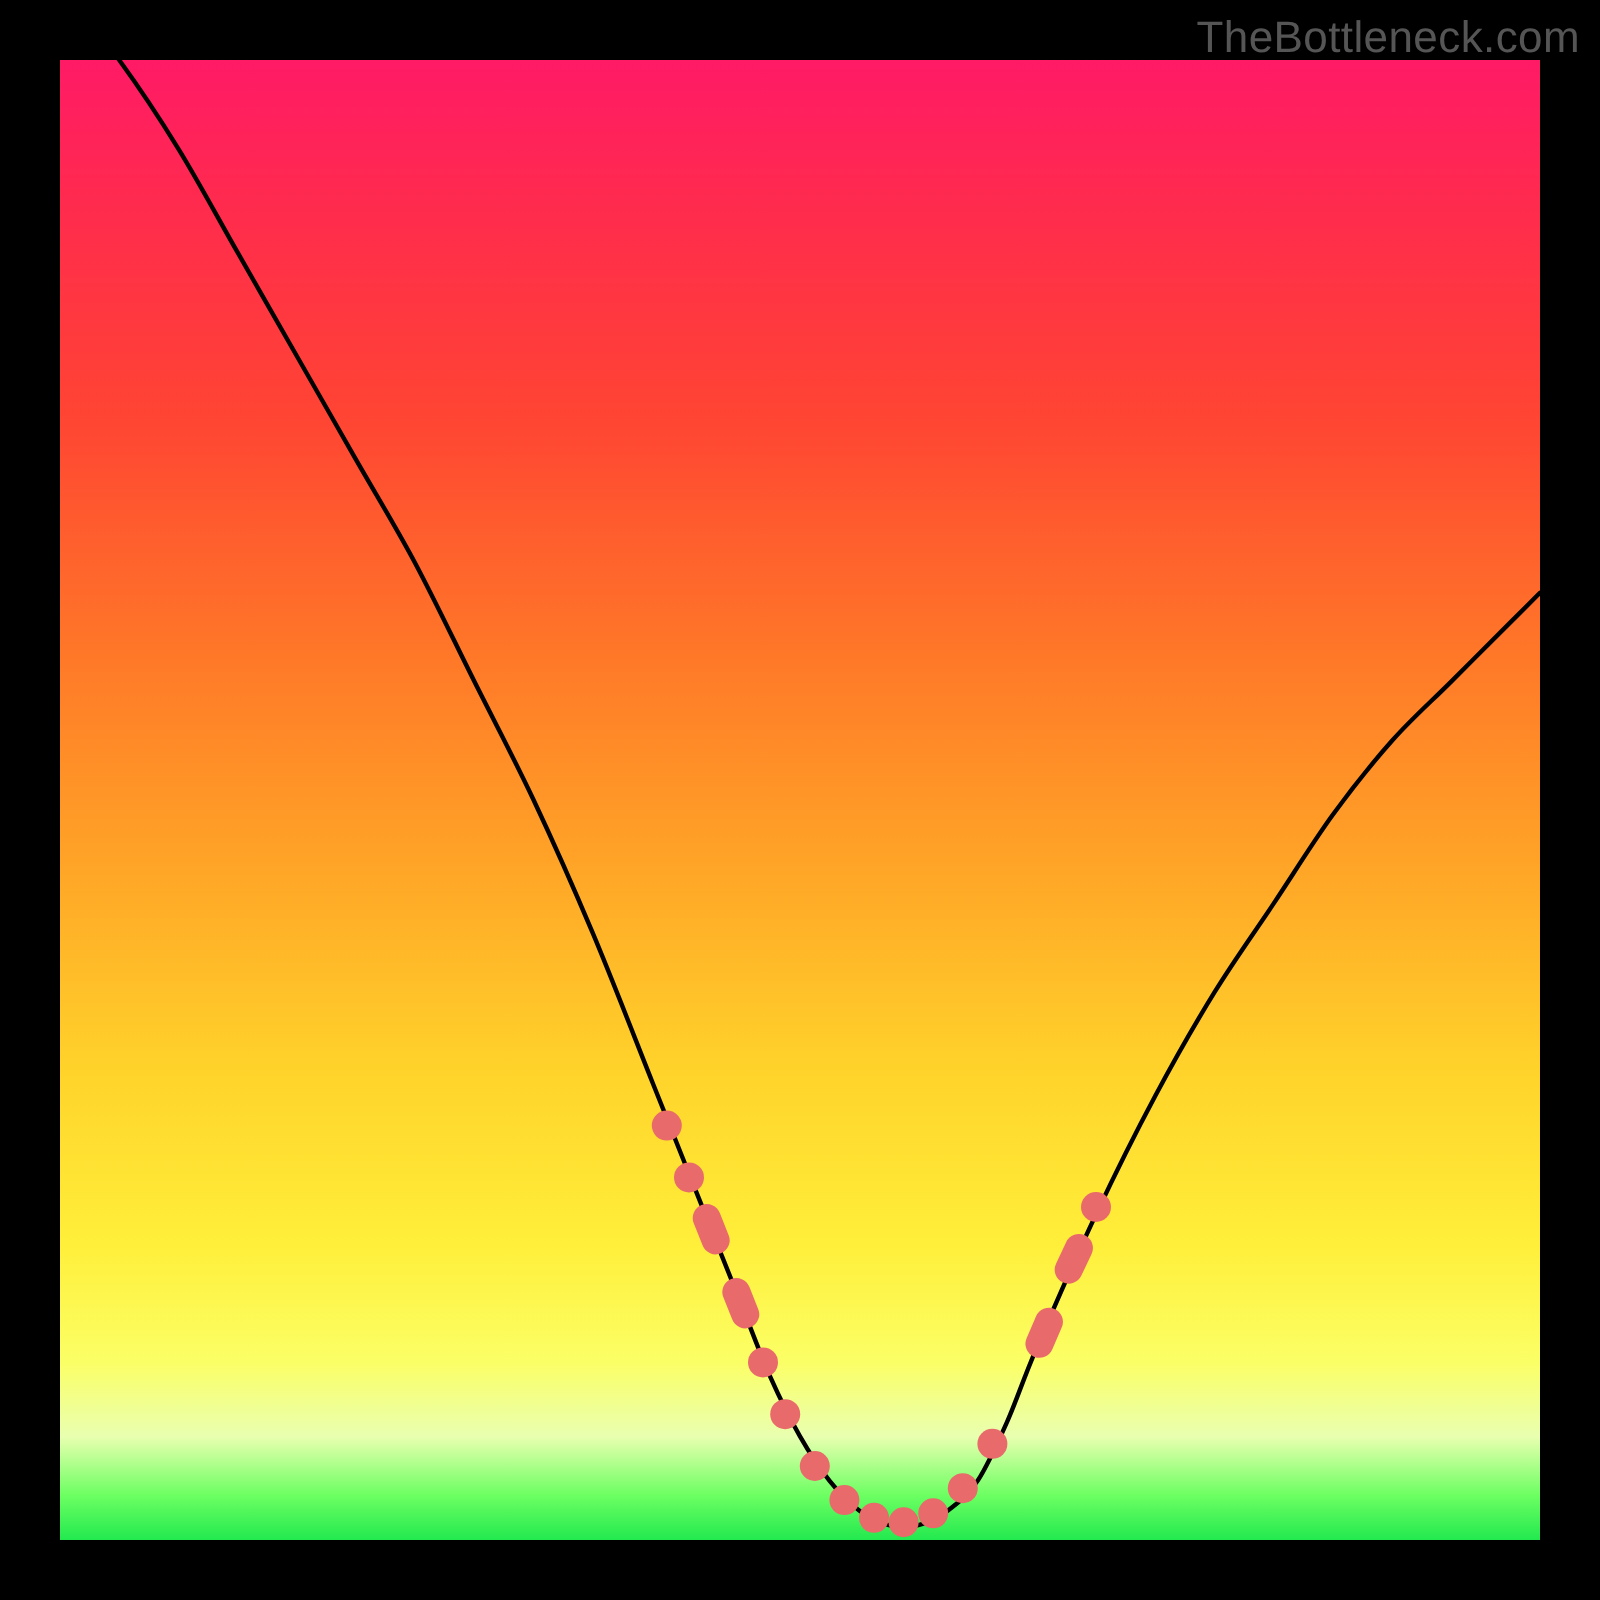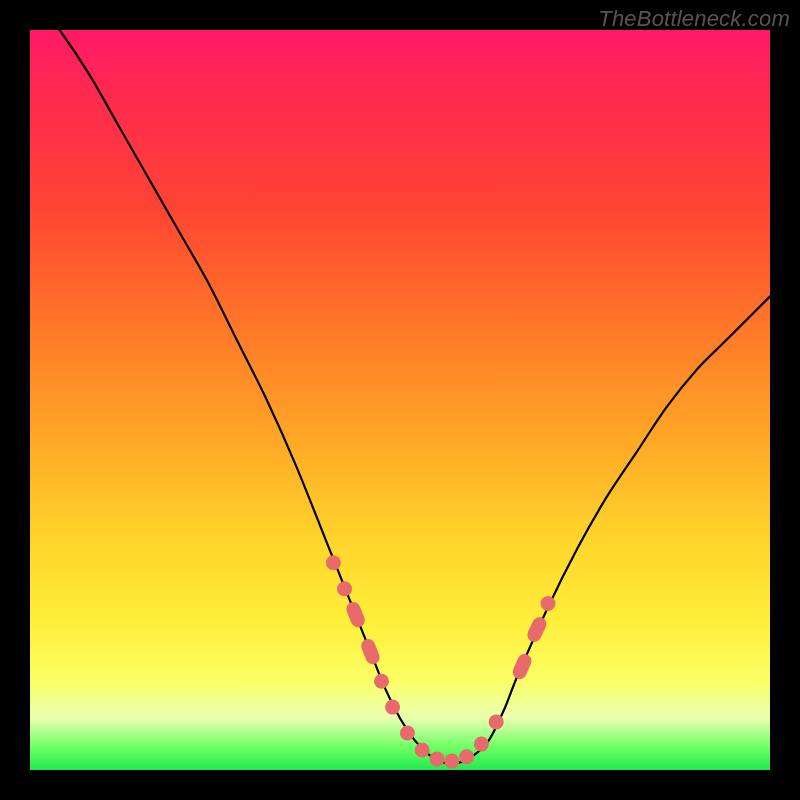--- a/index.html
+++ b/index.html
@@ -42,21 +42,20 @@
     );
   }
   .attribution {
     position: absolute;
     top: 6px;
     right: 10px;
     color: #555;
     font-size: 22px;
     letter-spacing: 0.2px;
     user-select: none;
-    font-style: italic;
   }
   svg.curve {
     position: absolute;
     left: 0;
     top: 0;
     width: 740px;
     height: 740px;
     overflow: visible;
   }
 </style>

